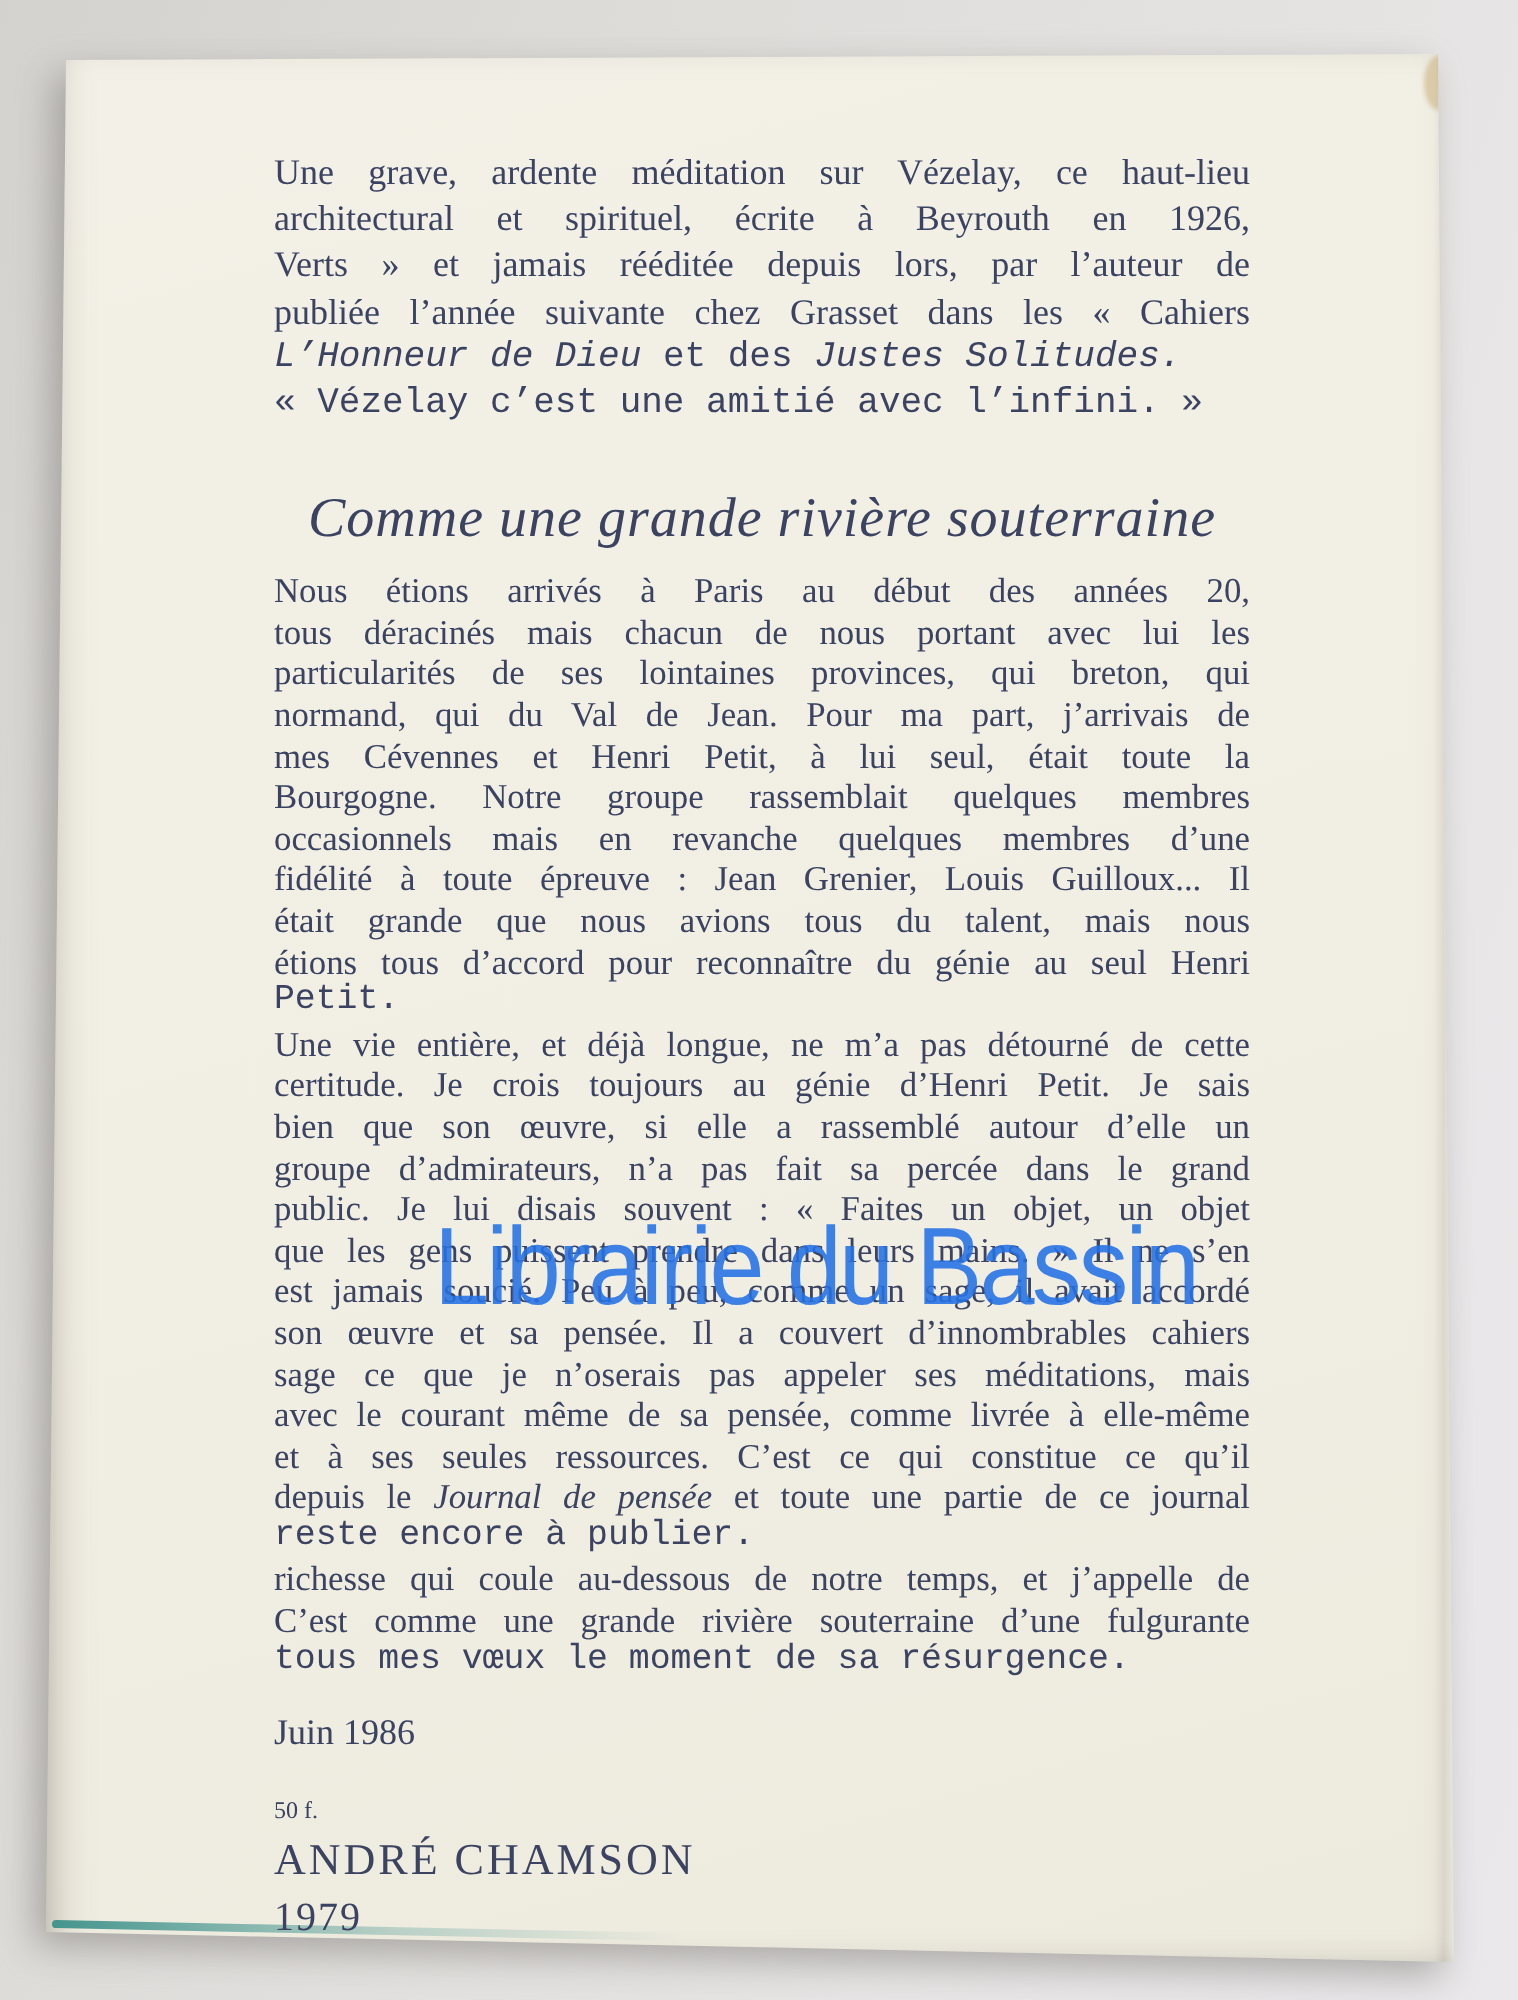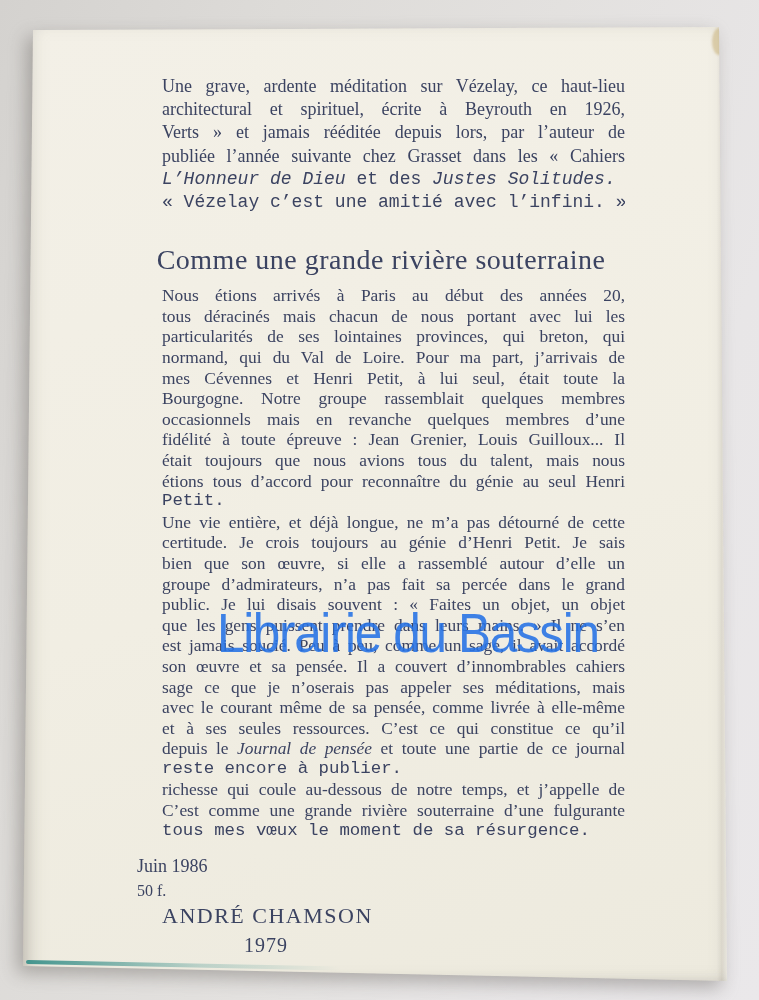--- a/index.html
+++ b/index.html
@@ -16,31 +16,31 @@
                inset 0 -14px 18px -14px rgba(120,114,108,.28);}
   .chip{position:absolute;left:689px;top:2px;width:14px;height:27px;
     background:#d2c094;border-radius:60% 40% 50% 60%;opacity:.75;filter:blur(1px);}
   .fore{position:absolute;right:0;top:0;width:12px;height:100%;
     background:linear-gradient(90deg,rgba(120,110,95,0) 0%,rgba(120,110,95,.10) 40%,rgba(255,255,252,.55) 100%);}
   .teal{position:absolute;left:3px;top:934px;width:315px;height:4px;border-radius:2px;
     background:linear-gradient(90deg,var(--teal) 0%,rgba(90,160,155,.35) 55%,rgba(90,160,155,0) 100%);
     transform:rotate(1.2deg);transform-origin:left center;}
   .text-block{position:absolute;left:114px;top:49px;width:488px;overflow:hidden;
     color:var(--ink);font-family:"Liberation Serif","DejaVu Serif",serif;}
-  .line{white-space:nowrap;text-align:justify;text-align-last:justify;margin-left:25px;}
+  .line{white-space:nowrap;text-align:justify;text-align-last:justify;}
   .line.end{text-align-last:left;font-family:Liberation Mono, monospace;}
   .p-intro .line{font-size:18px;line-height:23.2px;}
   .p-body .line{font-size:17.4px;line-height:20.6px;}
   .it{font-style:italic;}
-  .heading{font-size:28px;line-height:38px;text-align:center;
+  .heading{font-style:italic;font-size:28px;line-height:38px;text-align:center;
     margin:27px 0 6px 0;letter-spacing:.5px;}
   .footer{display:flex;justify-content:space-between;align-items:flex-start;margin-top:13px;flex-direction:column;}
   .f-left .date{font-size:18px;line-height:24px;}
-  .f-left .price{font-size:16px;line-height:24px;margin-top:1px;}
-  .f-right{text-align:center;margin-left:25px;}
+  .f-left .price{font-size:12px;line-height:24px;margin-top:15px;}
+  .f-right{text-align:left;}
   .f-right .author{font-size:22px;line-height:26px;letter-spacing:1.5px;}
   .f-right .year{font-size:20px;line-height:24px;letter-spacing:1px;margin-top:4px;margin-right:3px;}
   .watermark{position:absolute;left:217px;top:601px;white-space:nowrap;
     font-family:"Liberation Sans","DejaVu Sans",sans-serif;font-size:55px;font-weight:400;
     letter-spacing:-1.5px;color:var(--wm);opacity:.88;
     transform:scaleX(.9);transform-origin:left top;pointer-events:none;}
 </style>
 </head>
 <body>
 
@@ -57,26 +57,26 @@
             <div class="line"><span>Verts » et jamais rééditée depuis lors, par l’auteur de</span></div>
             <div class="line"><span>publiée l’année suivante chez Grasset dans les « Cahiers</span></div>
             <div class="line end"><span class="it">L’Honneur de Dieu</span><span> et des </span><span class="it">Justes Solitudes.</span></div>
             <div class="line end"><span>« Vézelay c’est une amitié avec l’infini. »</span></div>
           </div>
         <div class="heading">Comme une grande rivière souterraine</div>
         <div class="para p-body">
             <div class="line"><span>Nous étions arrivés à Paris au début des années 20,</span></div>
             <div class="line"><span>tous déracinés mais chacun de nous portant avec lui les</span></div>
             <div class="line"><span>particularités de ses lointaines provinces, qui breton, qui</span></div>
-            <div class="line"><span>normand, qui du Val de Loire. Pour ma part, j’arrivais de</span></div>
+            <div class="line"><span>normand, qui du Val de Jean. Pour ma part, j’arrivais de</span></div>
             <div class="line"><span>mes Cévennes et Henri Petit, à lui seul, était toute la</span></div>
             <div class="line"><span>Bourgogne. Notre groupe rassemblait quelques membres</span></div>
             <div class="line"><span>occasionnels mais en revanche quelques membres d’une</span></div>
             <div class="line"><span>fidélité à toute épreuve : Jean Grenier, Louis Guilloux... Il</span></div>
-            <div class="line"><span>était toujours que nous avions tous du talent, mais nous</span></div>
+            <div class="line"><span>était grande que nous avions tous du talent, mais nous</span></div>
             <div class="line"><span>étions tous d’accord pour reconnaître du génie au seul Henri</span></div>
             <div class="line end"><span>Petit.</span></div>
           </div>
         <div class="para p-body">
             <div class="line"><span>Une vie entière, et déjà longue, ne m’a pas détourné de cette</span></div>
             <div class="line"><span>certitude. Je crois toujours au génie d’Henri Petit. Je sais</span></div>
             <div class="line"><span>bien que son œuvre, si elle a rassemblé autour d’elle un</span></div>
             <div class="line"><span>groupe d’admirateurs, n’a pas fait sa percée dans le grand</span></div>
             <div class="line"><span>public. Je lui disais souvent : « Faites un objet, un objet</span></div>
             <div class="line"><span>que les gens puissent prendre dans leurs mains. » Il ne s’en</span></div>

